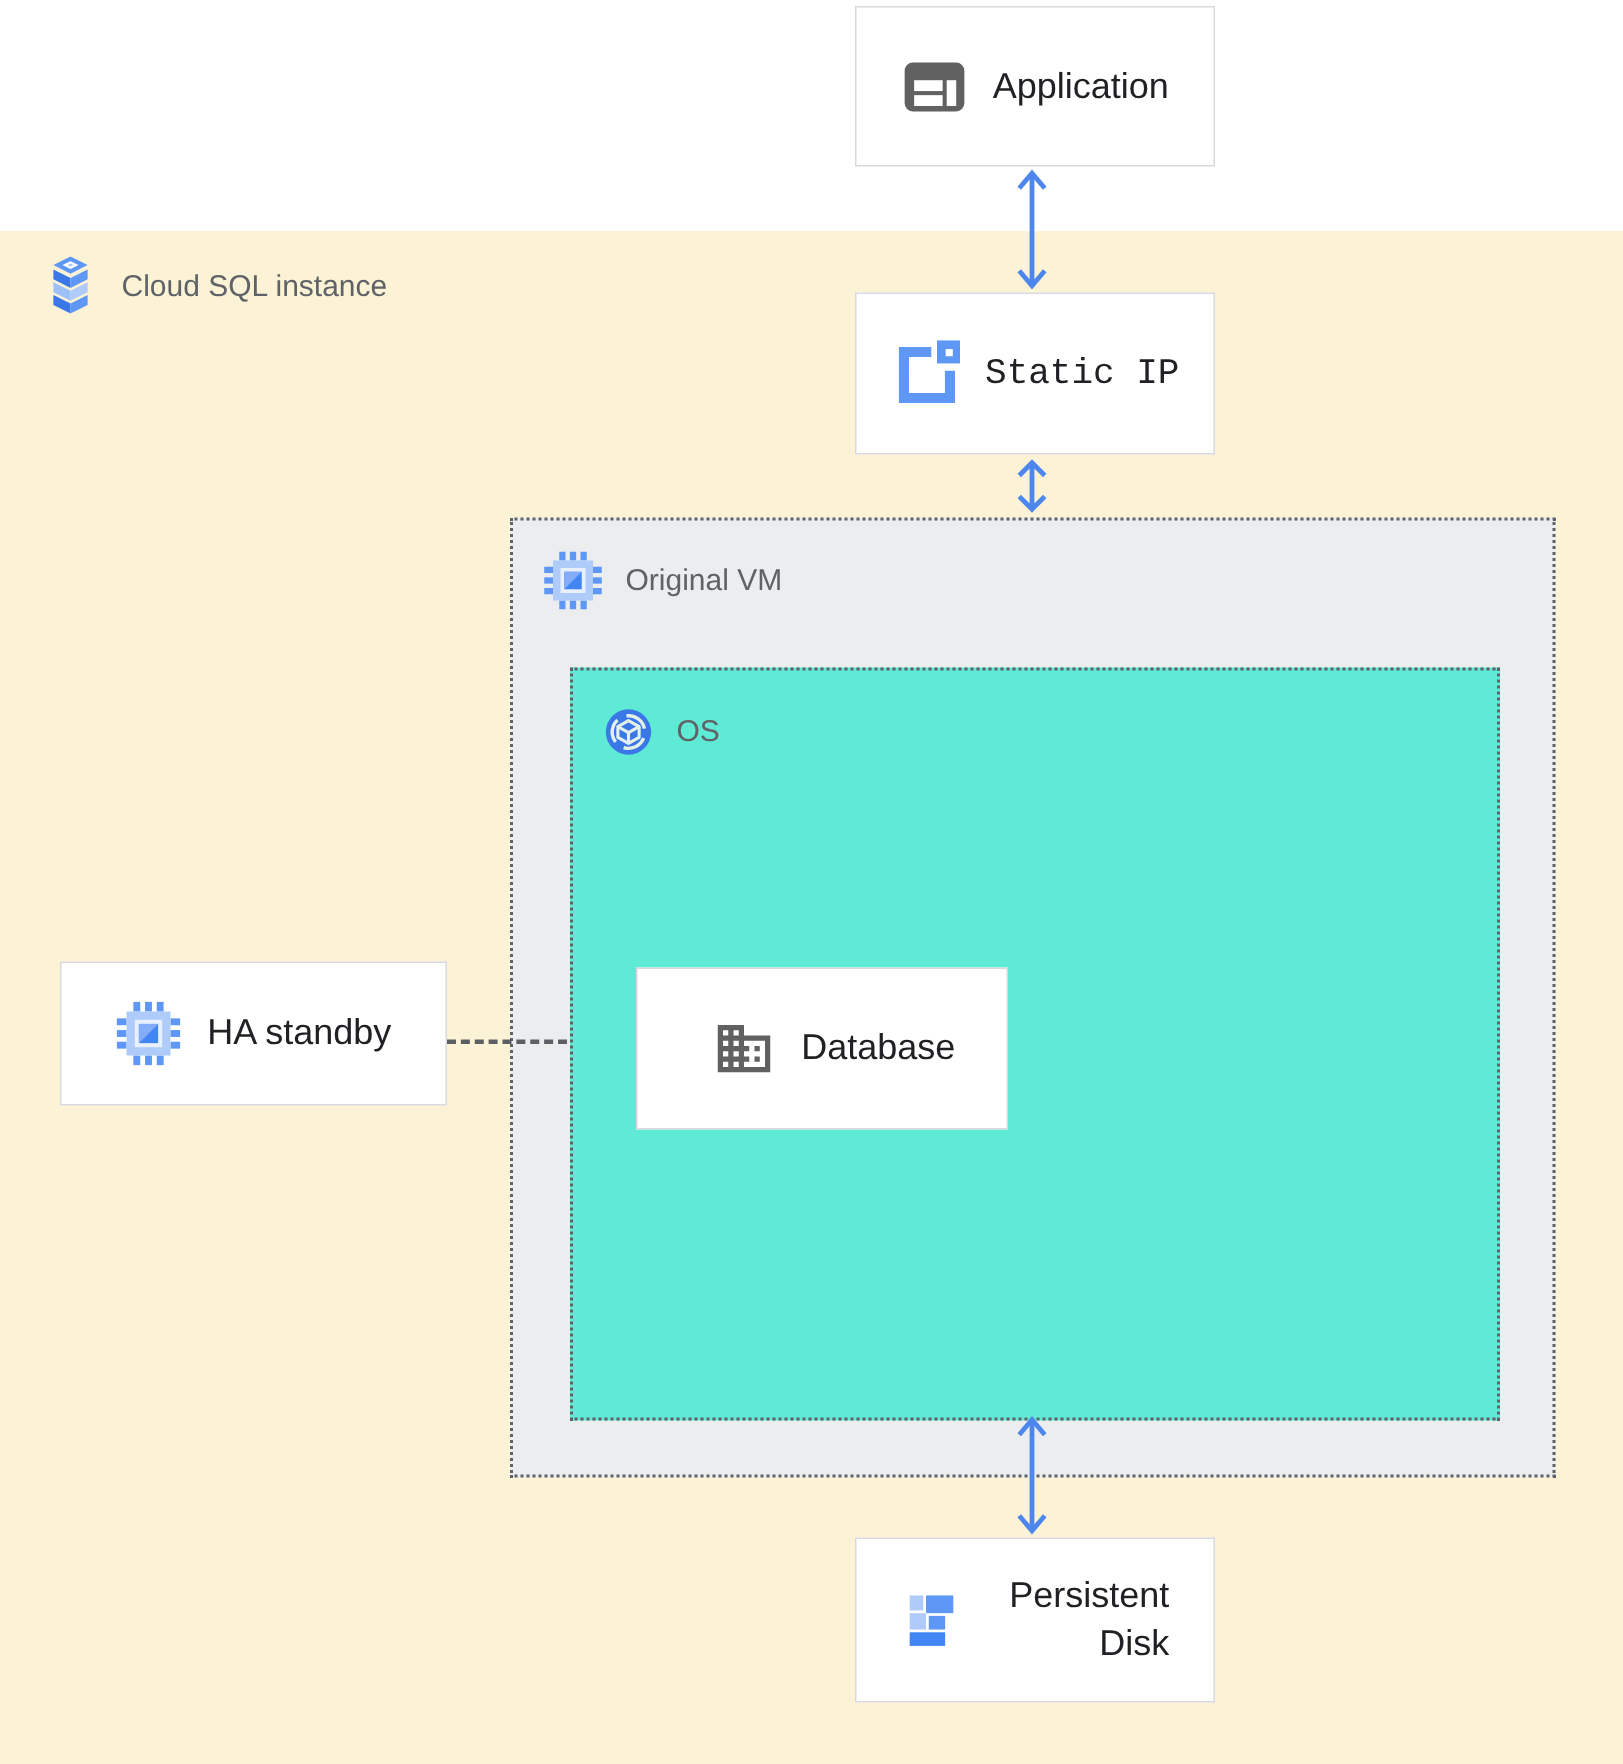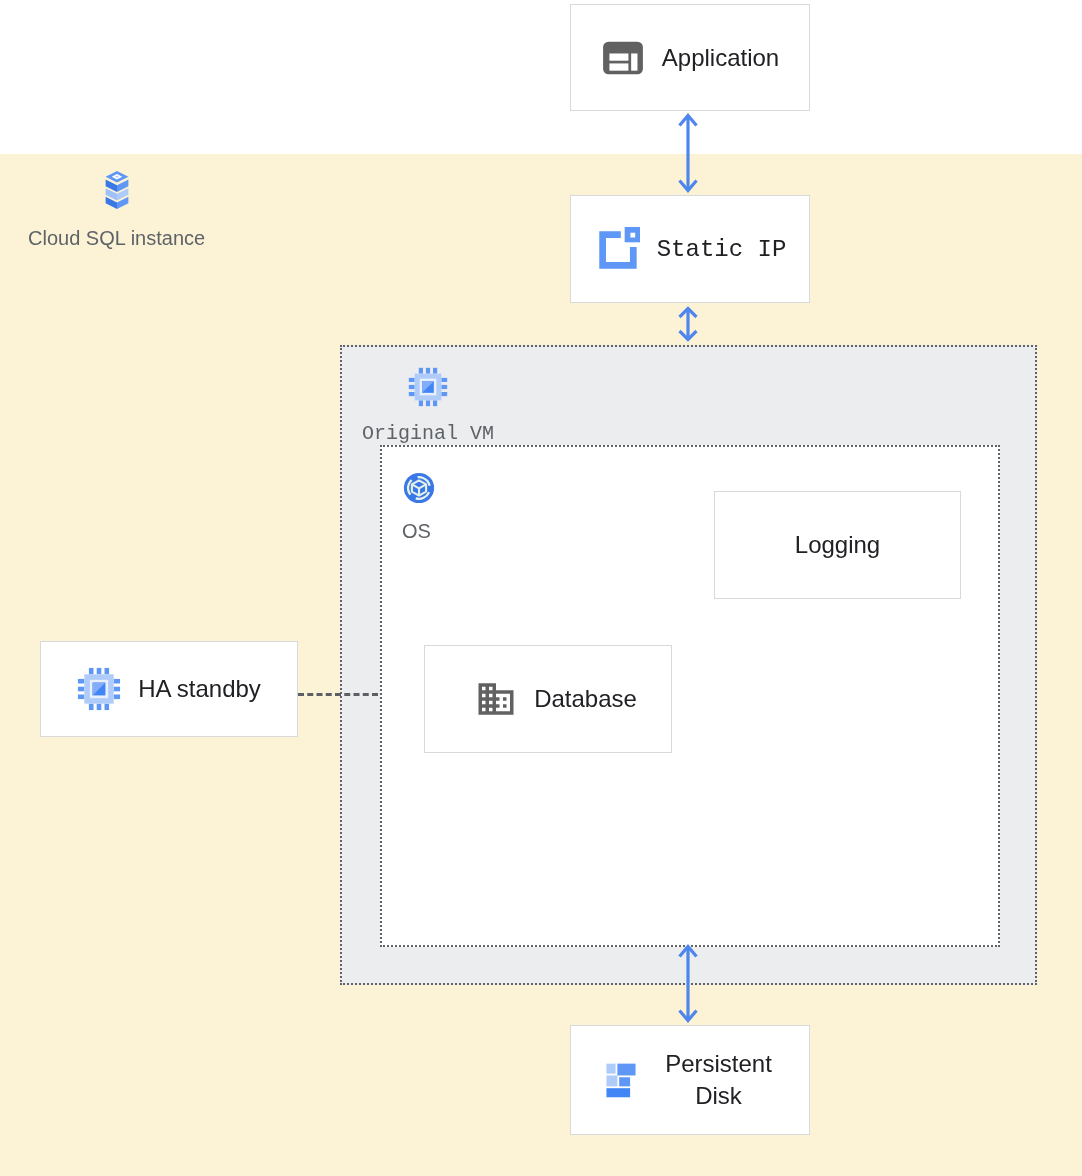--- a/index.html
+++ b/index.html
@@ -1,26 +1,26 @@
 <!DOCTYPE html>
 <html><head>
 <meta charset="utf-8">
 <style>
   * { margin:0; padding:0; box-sizing:border-box; }
   body { background:#fff; font-family:"Liberation Sans", sans-serif; }
   .canvas { position:relative; width:1082px; height:1176px; background:#ffffff; overflow:hidden; }
   .region-yellow { position:absolute; left:0; top:154px; width:1082px; height:1022px; background:#fcf3d6; }
-  .container-label { position:absolute; display:flex; gap:15px; font-size:20px; color:#5f6368; white-space:nowrap;flex-direction:column; }
+  .container-label { position:absolute; display:flex; align-items:center; gap:15px; font-size:20px; color:#5f6368; white-space:nowrap; }
   .node { position:absolute; background:#ffffff; border:1px solid #d7d9dd; display:flex; align-items:center; justify-content:center; gap:17px; font-size:24px; color:#202124; }
   .vm-container { position:absolute; left:340px; top:345px; width:697px; height:640px; background:#ebedee; border:2.5px dotted #5f6368; }
-  .os-container { position:absolute; left:38px; top:98px; width:620px; height:502px; background:#ffffff; border:2.5px dotted #5f6368; }
+  .os-container { position:absolute; left:38px; top:98px; width:620px; height:502px; background:#5eead4; border:2.5px dotted #5f6368; }
   .arrow { position:absolute; z-index:5; }
   .connector { position:absolute; left:298px; top:693px; width:80px; height:0; border-top:3px dashed #5c6065; z-index:4; }
   .icon { display:flex; align-items:center; justify-content:center; }
-  .disk-label { width:122px; line-height:1.32; text-align:center; }
+  .disk-label { width:122px; line-height:1.32; text-align:right; }
   svg { display:block; }
 </style>
 </head>
 <body>
 
 <div class="canvas">
 
   <div class="region-yellow">
     <div class="container-label" style="left:28px; top:16px;">
       <span class="icon">
@@ -69,21 +69,21 @@
     <span>Static IP</span>
   </div>
 
   <svg class="arrow" style="left:675px; top:305px;" width="26" height="38" viewBox="0 0 26 38">
     <line x1="13" y1="4" x2="13" y2="34" stroke="#4d86ec" stroke-width="3.2"></line>
     <path d="M4.5,12 L13,3.5 L21.5,12" fill="none" stroke="#4d86ec" stroke-width="3.2"></path>
     <path d="M4.5,26 L13,34.5 L21.5,26" fill="none" stroke="#4d86ec" stroke-width="3.2"></path>
   </svg>
 
   <div class="vm-container">
-    <div class="container-label" style="left:20px; top:20px;font-family:Liberation Mono, monospace;">
+    <div class="container-label" style="left:20px; top:20px;">
       <span class="icon">
         <svg viewBox="0 0 48 48" width="40" height="40">
           <g fill="#5e97f6">
             <rect x="13" y="1" width="5" height="7"></rect>
               <rect x="21.5" y="1" width="5" height="7"></rect>
               <rect x="30" y="1" width="5" height="7"></rect>
             <rect x="13" y="40" width="5" height="7"></rect>
               <rect x="21.5" y="40" width="5" height="7"></rect>
               <rect x="30" y="40" width="5" height="7"></rect>
             <rect x="1" y="13" width="7" height="5"></rect>
@@ -110,23 +110,20 @@
             <circle cx="18" cy="18" r="11.5" fill="none" stroke="#e4f1e9" stroke-width="2.4" stroke-dasharray="17 7" transform="rotate(22 18 18)"></circle>
             <g fill="none" stroke="#e4f1e9" stroke-width="2.2" stroke-linejoin="round">
               <path d="M18,10 L25.5,14.2 L25.5,21.8 L18,26 L10.5,21.8 L10.5,14.2 Z"></path>
               <path d="M10.5,14.2 L18,18.4 L25.5,14.2 M18,18.4 L18,26"></path>
             </g>
           </svg>
         </span>
         <span>OS</span>
       </div>
 
-      <div class="node" style="left:332px; top:44px; width:247px; height:108px;">
-        <span>Logging</span>
-      </div>
 
       <div class="node" style="left:42px; top:198px; width:248px; height:108px;padding-left:16px;">
         <span class="icon">
           <svg viewBox="0 0 24 24" width="42" height="42" fill="#616161">
             <path d="M12 7V3H2v18h20V7H12zM6 19H4v-2h2v2zm0-4H4v-2h2v2zm0-4H4V9h2v2zm0-4H4V5h2v2zm4 12H8v-2h2v2zm0-4H8v-2h2v2zm0-4H8V9h2v2zm0-4H8V5h2v2zm10 12h-8v-2h2v-2h-2v-2h2v-2h-2V9h8v10zm-2-8h-2v2h2v-2zm0 4h-2v2h2v-2z"></path>
           </svg>
         </span>
         <span>Database</span>
       </div>
 

